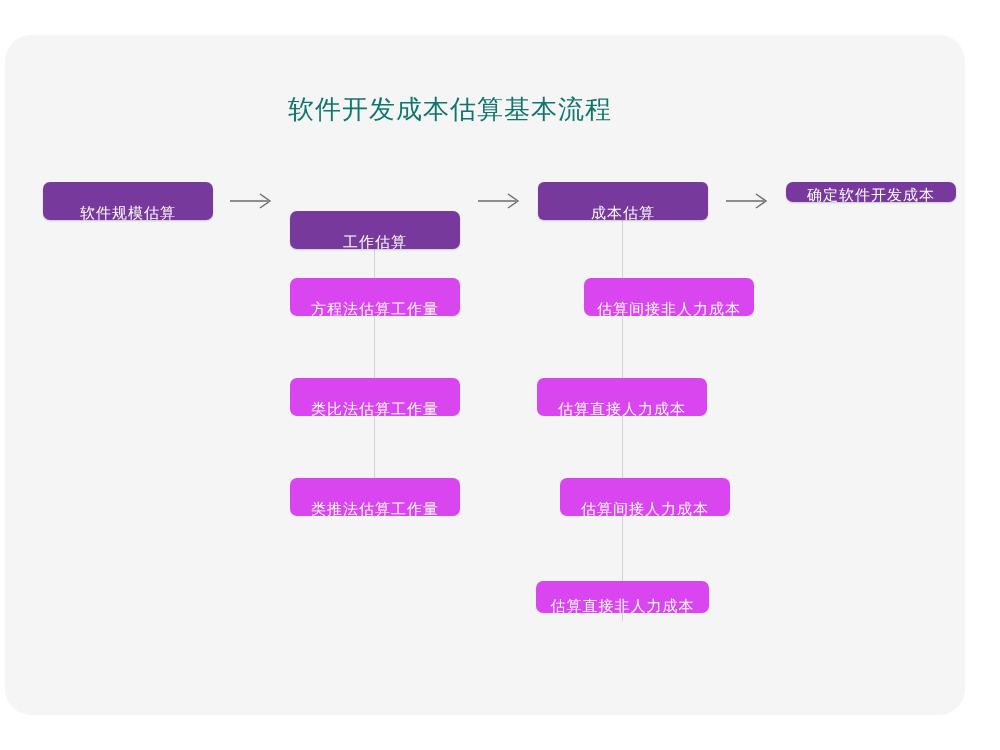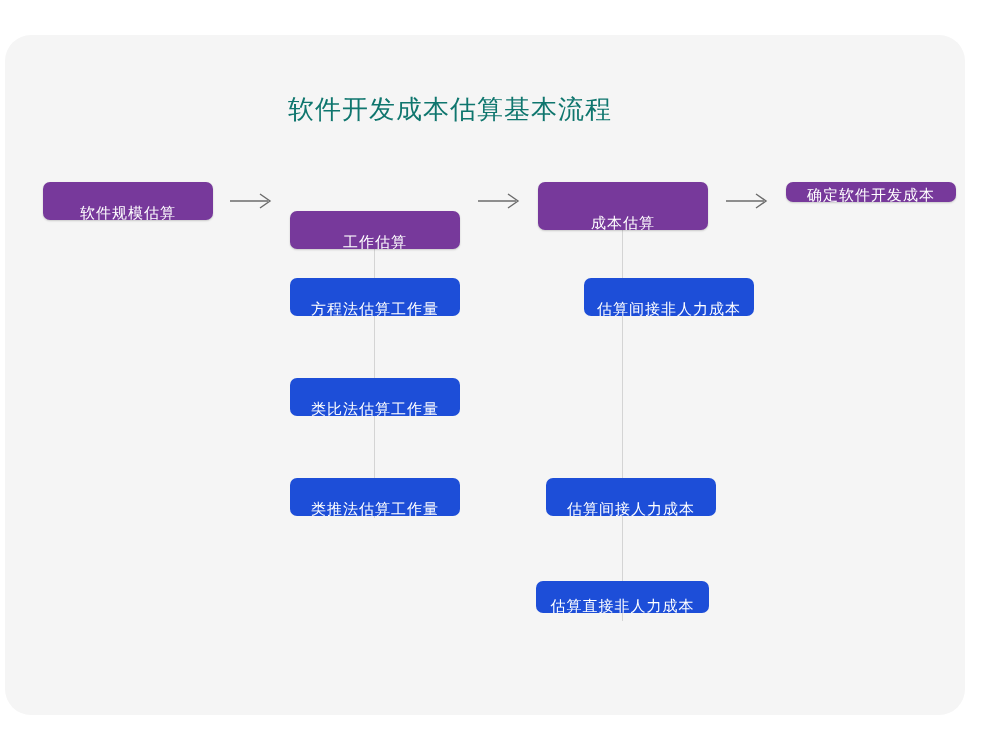--- a/index.html
+++ b/index.html
@@ -64,21 +64,21 @@
     font-size: 15px;
     letter-spacing: 1px;
     white-space: nowrap;
     line-height: 1;
   }
   .node.primary {
     background: #77399b;
     box-shadow: 0 1px 2px rgba(0,0,0,0.18);
   }
   .node.secondary {
-    background: #1d4ed8;
+    background: #d946ef;
   }
 
   
   .arrow {
     position: absolute;
     height: 22px;
     display: flex;
     align-items: center;
     justify-content: center;
   }
@@ -112,21 +112,21 @@
     <span>工作估算</span>
   </div>
 
   <div class="arrow" style="left:476px; top:190px; width:48px;">
     <svg width="48" height="18" viewBox="0 0 48 18" aria-hidden="true">
       <line x1="2" y1="9" x2="40" y2="9" stroke="#6b6b6b" stroke-width="1.4"></line>
       <polyline points="32,2 42,9 32,16" fill="none" stroke="#6b6b6b" stroke-width="1.4"></polyline>
     </svg>
   </div>
 
-  <div class="node primary" style="left:538px; top:182px; width:170px; height:48px;">
+  <div class="node primary" style="left:538px; top:182px; width:170px; height:38px;border-radius:6px;">
     <span>成本估算</span>
   </div>
 
   <div class="arrow" style="left:724px; top:190px; width:48px;">
     <svg width="48" height="18" viewBox="0 0 48 18" aria-hidden="true">
       <line x1="2" y1="9" x2="40" y2="9" stroke="#6b6b6b" stroke-width="1.4"></line>
       <polyline points="32,2 42,9 32,16" fill="none" stroke="#6b6b6b" stroke-width="1.4"></polyline>
     </svg>
   </div>
 
@@ -143,22 +143,25 @@
   </div>
 
   <div class="node secondary" style="left:290px; top:378px; width:170px; height:38px;">
     <span>类比法估算工作量</span>
   </div>
 
   <div class="node secondary" style="left:537px; top:278px; width:170px; height:38px;margin-left:47px;">
     <span>估算间接非人力成本</span>
   </div>
 
+  <div class="node secondary" style="left:537px; top:378px; width:170px; height:38px;">
+    <span>估算直接人力成本</span>
+  </div>
 
-  <div class="node secondary" style="left:546px; top:478px; width:170px; height:38px;">
+  <div class="node secondary" style="left:560px; top:478px; width:170px; height:38px;">
     <span>估算间接人力成本</span>
   </div>
 
   <div class="node secondary" style="left:536px; top:581px; width:173px; height:32px;">
     <span>估算直接非人力成本</span>
   </div>
 
 </div>
 
 </body></html>

